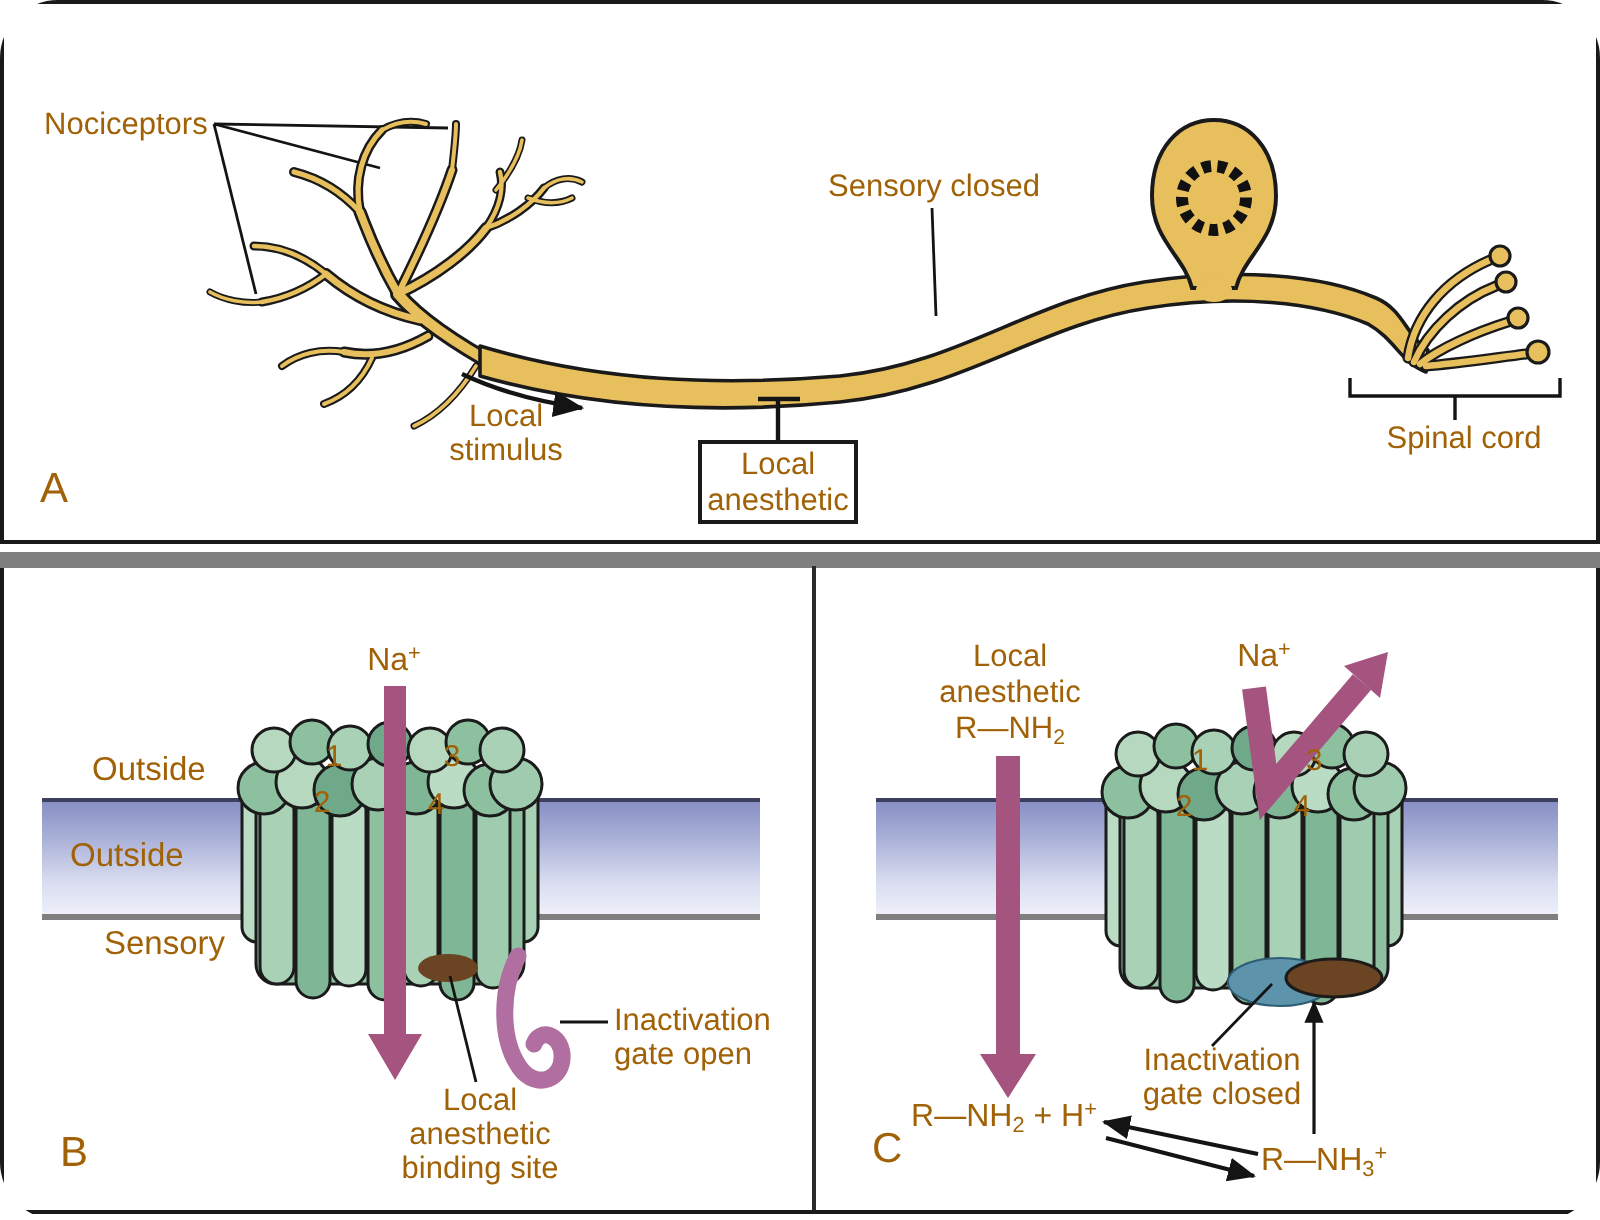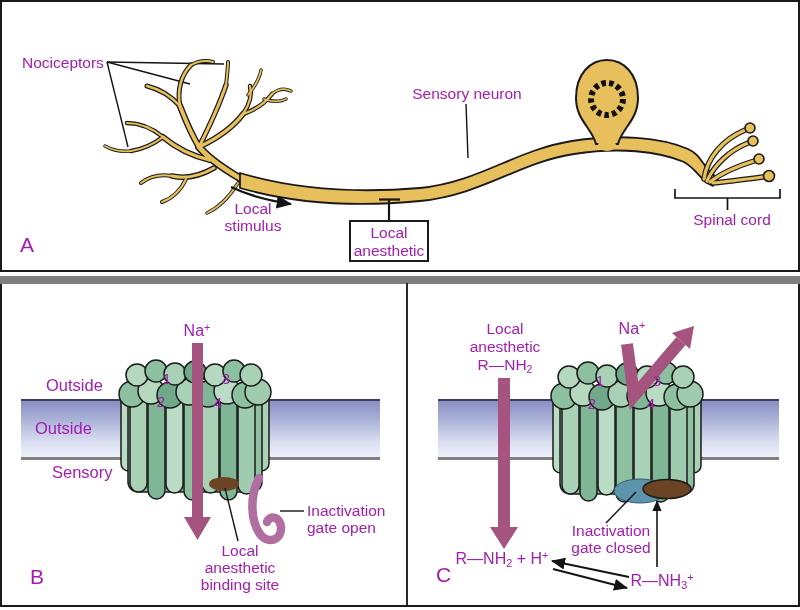--- a/index.html
+++ b/index.html
@@ -1,17 +1,17 @@
 <!DOCTYPE html>
 <html><head>
 <meta charset="utf-8">
 <style>
   html,body{margin:0;padding:0;background:#fff;}
   #fig{position:relative;width:800px;height:610px;background:#fff;overflow:hidden;
-       font-family:"Liberation Sans",sans-serif;color:#a21caf;}
+       font-family:"Liberation Sans",sans-serif;color:#a16207;border-radius:29px;}
   .panel{position:absolute;box-sizing:border-box;border:2px solid #1a1a1a;background:#fff;}
   #panelA{left:0;top:0;width:800px;height:272px;}
   #panelBC{left:0;top:283px;width:800px;height:324px;border-top:none;}
   #grayDivider{position:absolute;left:0;top:276px;width:800px;height:8px;background:#7f7f7f;}
   #vDivider{position:absolute;left:406px;top:283px;width:2px;height:322px;background:#2b2b2b;}
   .membrane{position:absolute;box-sizing:border-box;height:61px;top:399px;
     background:linear-gradient(180deg,#8890C5 0%,#A9B0D7 32%,#D9DDF0 72%,#EEF0F9 100%);
     border-top:2px solid #3c3f5e;border-bottom:3px solid #7f7f7f;}
   #membraneB{left:21px;width:359px;}
   #membraneC{left:438px;width:341px;}
@@ -205,21 +205,21 @@
 
     <line x1="657" y1="567" x2="657" y2="501" stroke="#141414" stroke-width="1.6" marker-end="url(#ah)"></line>
 
     <g stroke="#141414" stroke-width="2">
       <line x1="629" y1="577" x2="552" y2="561" marker-end="url(#ah)"></line>
       <line x1="553" y1="569" x2="627" y2="588" marker-end="url(#ah)"></line>
     </g>
   </svg>
 
   <div class="lbl" style="left:22px;top:54px">Nociceptors</div>
-  <div class="lbl c" style="left:467px;top:85px">Sensory neuron</div>
+  <div class="lbl c" style="left:467px;top:85px">Sensory closed</div>
   <div class="lbl c" style="left:253px;top:200px">
     <div>Local</div>
     <div>stimulus</div>
   </div>
   <div id="laBox">
     <div>Local</div>
     <div>anesthetic</div>
   </div>
   <div class="lbl c" style="left:732px;top:211px">Spinal cord</div>
   <div class="lbl pl" style="left:20px;top:236px">A</div>

